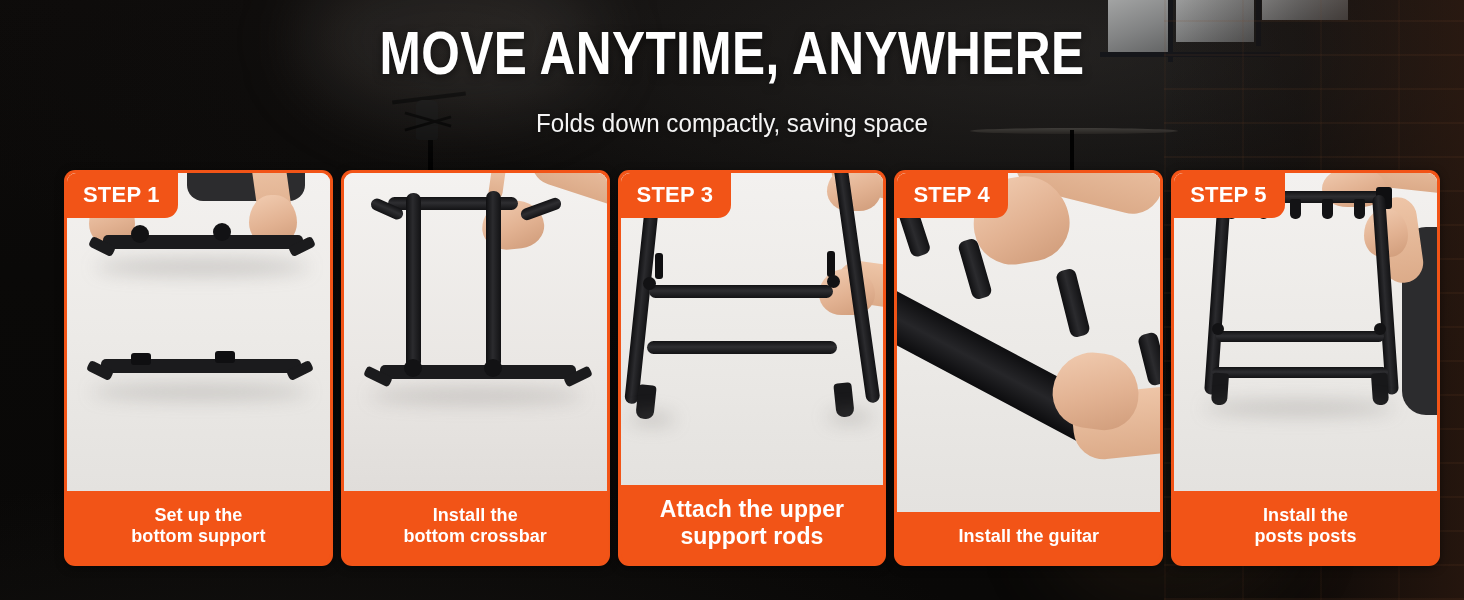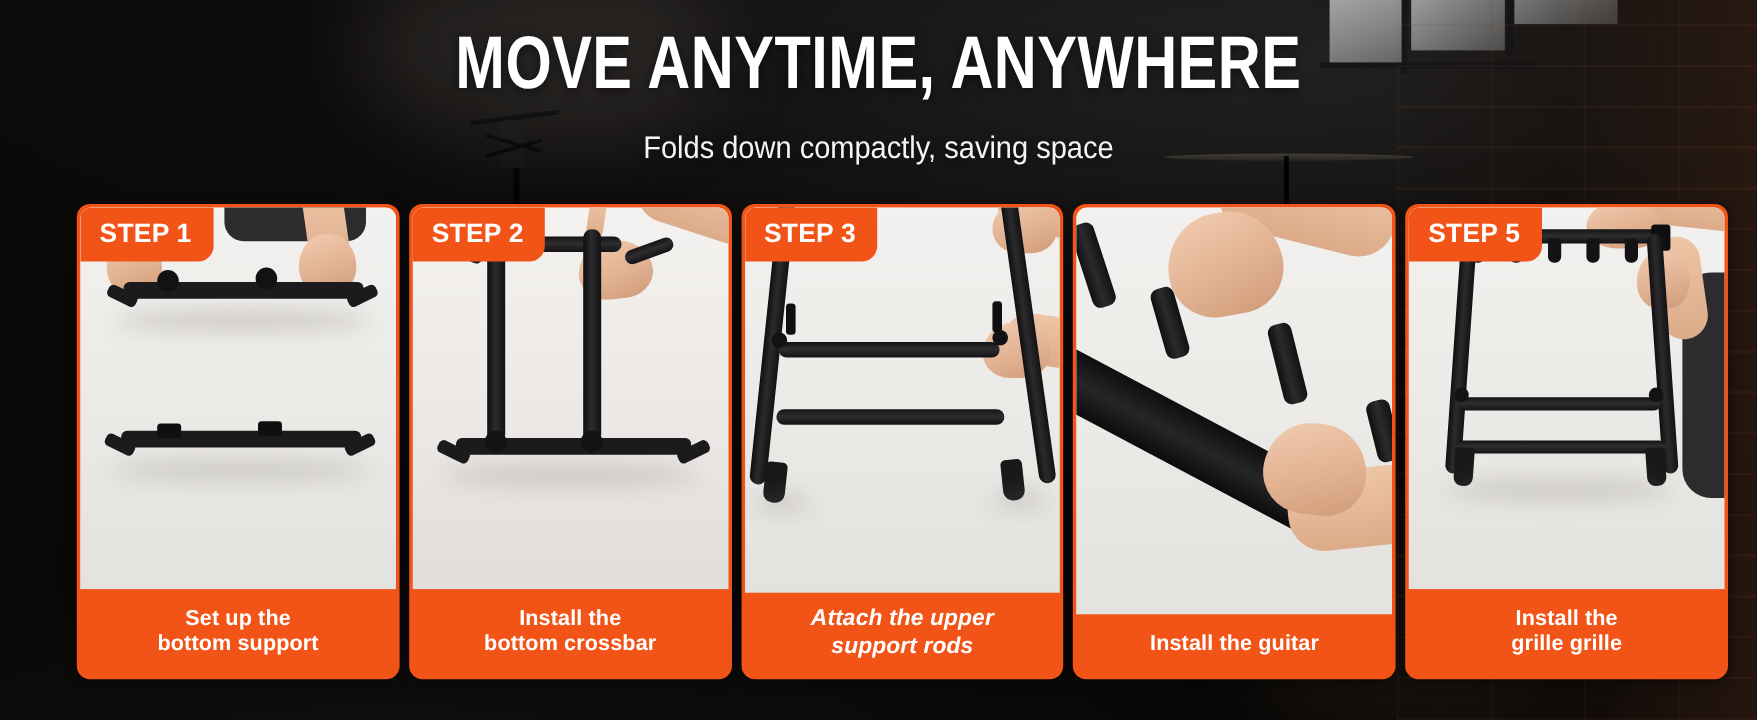--- a/index.html
+++ b/index.html
@@ -62,21 +62,21 @@
     position:relative;flex:1 1 auto;overflow:hidden;
     border-radius:9px 9px 0 0;background:#f0eeec;
   }
   .photo-inner{position:absolute;inset:0;overflow:hidden;}
   .caption{
     position:relative;background:#f25417;color:#ffffff;
     text-align:center;font-weight:700;font-size:18px;line-height:1.18;
     padding:14px 6px 16px;border-radius:0 0 9px 9px;
     letter-spacing:.1px;
   }
-  .caption.three{font-size:19px;padding:11px 4px 13px;font-style:italic;}
+  .caption.three{font-size:23px;padding:11px 4px 13px;}
   .badge{
     position:absolute;left:0;top:0;z-index:6;
     background:#f25417;color:#ffffff;
     font-weight:700;font-size:22px;line-height:1;
     padding:11px 18px 12px 16px;
     border-radius:0 0 13px 0;white-space:nowrap;
     letter-spacing:.2px;
   }
 
   
@@ -181,21 +181,20 @@
           <div class="tube" style="left:62px;top:20px;width:15px;height:176px;"></div>
           <div class="tube" style="left:142px;top:18px;width:15px;height:178px;"></div>
 
           <div class="shadowpatch" style="left:26px;top:216px;width:212px;height:14px;"></div>
           <div class="bar" style="left:36px;top:192px;width:196px;height:14px;border-radius:5px;"></div>
           <div class="bar" style="left:20px;top:198px;width:28px;height:11px;transform:rotate(26deg);"></div>
           <div class="bar" style="left:220px;top:198px;width:28px;height:11px;transform:rotate(-26deg);"></div>
           <div class="knob" style="left:60px;top:186px;width:18px;height:18px;"></div>
           <div class="knob" style="left:140px;top:186px;width:18px;height:18px;"></div>
         </div>
-        <div class="badge">STEP 2</div>
       </div>
       <div class="caption">
         <div>Install the</div>
         <div>bottom crossbar</div>
       </div>
     </div>
 
     <div class="card">
       <div class="photo">
         <div class="photo-inner">
@@ -239,20 +238,21 @@
           <div class="tube" style="left:4px;top:12px;width:20px;height:72px;transform:rotate(-18deg);"></div>
           <div class="tube" style="left:68px;top:66px;width:20px;height:60px;transform:rotate(-16deg);"></div>
           <div class="tube" style="left:166px;top:96px;width:20px;height:68px;transform:rotate(-14deg);"></div>
           <div class="tube" style="left:246px;top:160px;width:20px;height:52px;transform:rotate(-14deg);"></div>
 
           <div class="arm" style="left:118px;top:-40px;width:150px;height:70px;transform:rotate(14deg);"></div>
           <div class="hand" style="left:76px;top:4px;width:96px;height:86px;transform:rotate(-10deg);"></div>
           <div class="arm" style="left:176px;top:216px;width:140px;height:66px;transform:rotate(-6deg);"></div>
           <div class="hand" style="left:156px;top:180px;width:86px;height:76px;transform:rotate(8deg);"></div>
         </div>
+        <div class="badge">STEP 4</div>
       </div>
       <div class="caption">
         <div>Install the guitar</div>
       </div>
     </div>
 
     <div class="card">
       <div class="photo">
         <div class="photo-inner">
           <div class="floor"></div>
@@ -279,18 +279,18 @@
           <div class="knob" style="left:38px;top:150px;width:12px;height:12px;"></div>
           <div class="knob" style="left:200px;top:150px;width:12px;height:12px;"></div>
           <div class="foot" style="left:38px;top:200px;width:16px;height:32px;border-radius:3px 3px 7px 7px;transform:rotate(4deg);"></div>
           <div class="foot" style="left:198px;top:200px;width:16px;height:32px;border-radius:3px 3px 7px 7px;transform:rotate(-4deg);"></div>
           <div class="shadowpatch" style="left:30px;top:228px;width:190px;height:14px;"></div>
         </div>
         <div class="badge">STEP 5</div>
       </div>
       <div class="caption">
         <div>Install the</div>
-        <div>grille grille</div>
+        <div>posts posts</div>
       </div>
     </div>
 
   </div>
 </div>
 
 </body></html>

